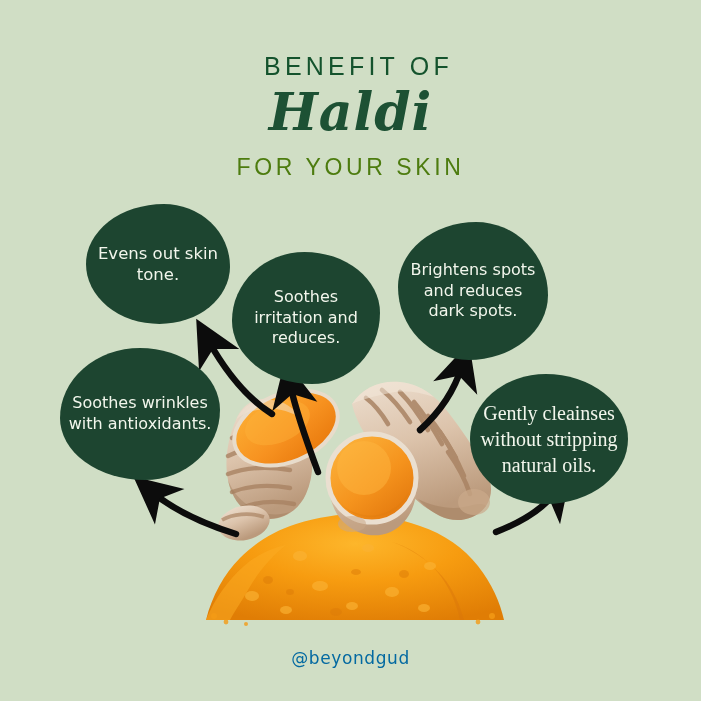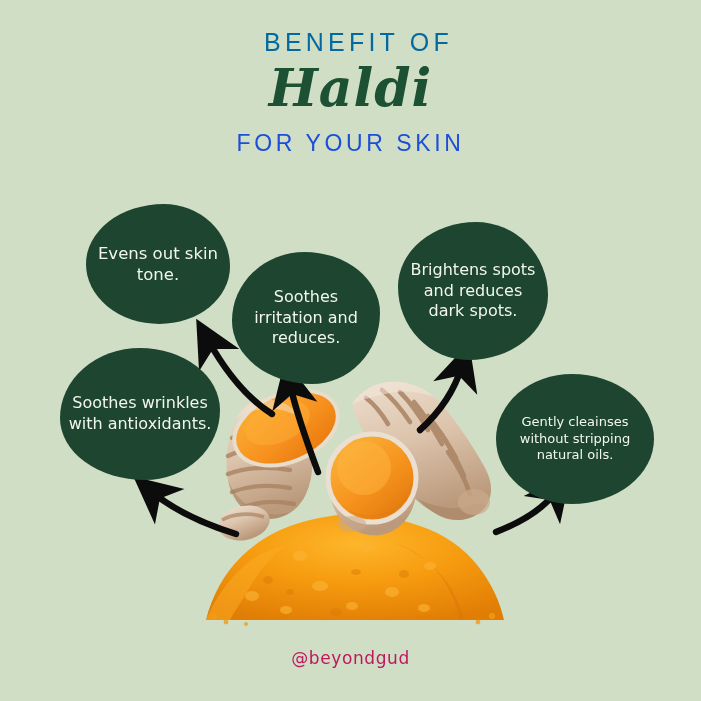--- a/index.html
+++ b/index.html
@@ -10,34 +10,34 @@
     overflow:hidden;
     position:relative;
   }
   #canvas{position:absolute;inset:0;width:701px;height:701px;}
 
   
   .header{position:absolute;left:0;top:0;width:701px;text-align:center;}
   .kicker{
     font-family:"Liberation Sans", sans-serif;
     font-size:25px;letter-spacing:4.2px;
-    color:#0369a1;margin-top:28px;
+    color:#14532d;margin-top:52px;
     font-weight:400;
     padding-left:16px;
   }
   .script{
     font-family:"DejaVu Serif", serif;
     font-style:italic;font-weight:700;
     font-size:52px;color:#1d5134;
     letter-spacing:1px;
   }
   .subkicker{
     font-family:"Liberation Sans", sans-serif;
     font-size:23px;letter-spacing:3.6px;
-    color:#1d4ed8;margin-top:12px;
+    color:#4d7c0f;margin-top:12px;
   }
 
   
   .blob{
     position:absolute;
     background:#1d4530;
     display:flex;align-items:center;justify-content:center;
     text-align:center;
     color:#f2f6ec;
     font-family:"DejaVu Sans", sans-serif;
@@ -60,31 +60,32 @@
     left:398px;top:222px;width:150px;height:138px;
     border-radius:52% 48% 53% 47% / 47% 53% 47% 53%;
     font-size:16px;
   }
   #blob-reduces{
     left:60px;top:348px;width:160px;height:132px;
     border-radius:50% 50% 47% 53% / 53% 47% 53% 47%;
     font-size:16px;
   }
   #blob-gently{
-    left:496px;top:374px;width:158px;height:130px;
+    left:470px;top:374px;width:158px;height:130px;
     border-radius:48% 52% 52% 48% / 50% 50% 50% 50%;
-    font-size:13px;
+    font-size:20px;
+    font-family:Liberation Serif, serif;
   }
 
   
   .handle{
     position:absolute;left:0;top:648px;width:701px;
     text-align:center;
     font-family:"DejaVu Sans", sans-serif;
-    font-size:17px;color:#be185d;letter-spacing:.6px;
+    font-size:17px;color:#0369a1;letter-spacing:.6px;
   }
 </style>
 </head>
 <body>
 
 <svg id="canvas" viewBox="0 0 701 701">
   <defs>
     <radialGradient id="powderGrad" cx="50%" cy="28%" r="78%">
       <stop offset="0%" stop-color="#fdb62b"></stop>
       <stop offset="45%" stop-color="#f79c10"></stop>

